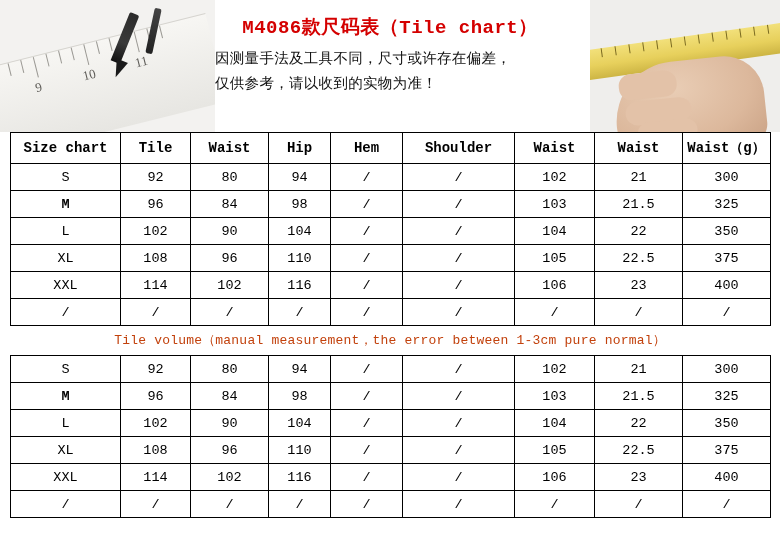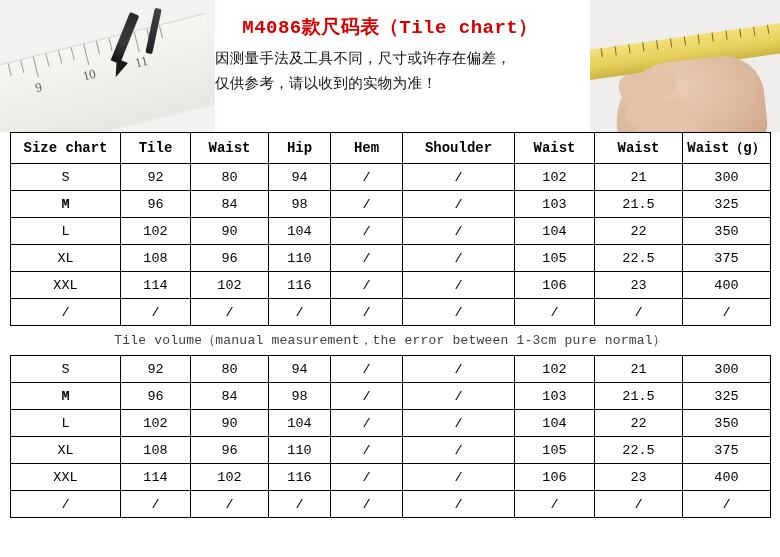--- a/index.html
+++ b/index.html
@@ -203,21 +203,21 @@
   .col-hem    { width: 72px; }
   .col-shoulder { width: 112px; }
   .col-length { width: 80px; }
   .col-sleeve { width: 88px; }
   .col-weight { width: 88px; }
 
   .mid-note {
     text-align: center;
     font-family: "Liberation Mono", monospace;
     font-size: 13px;
-    color: #404040;
+    color: #c2410c;
     padding: 5px 0 6px 0;
     letter-spacing: 0.2px;
   }
   .footer-note {
     text-align: center;
     font-family: "Liberation Sans", sans-serif;
     font-size: 14px;
     color: #d40000;
     padding-top: 10px;
     letter-spacing: 0.3px;

